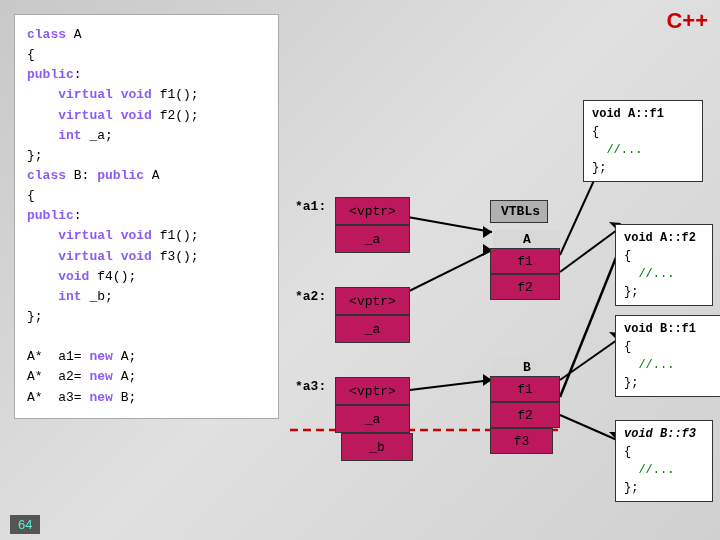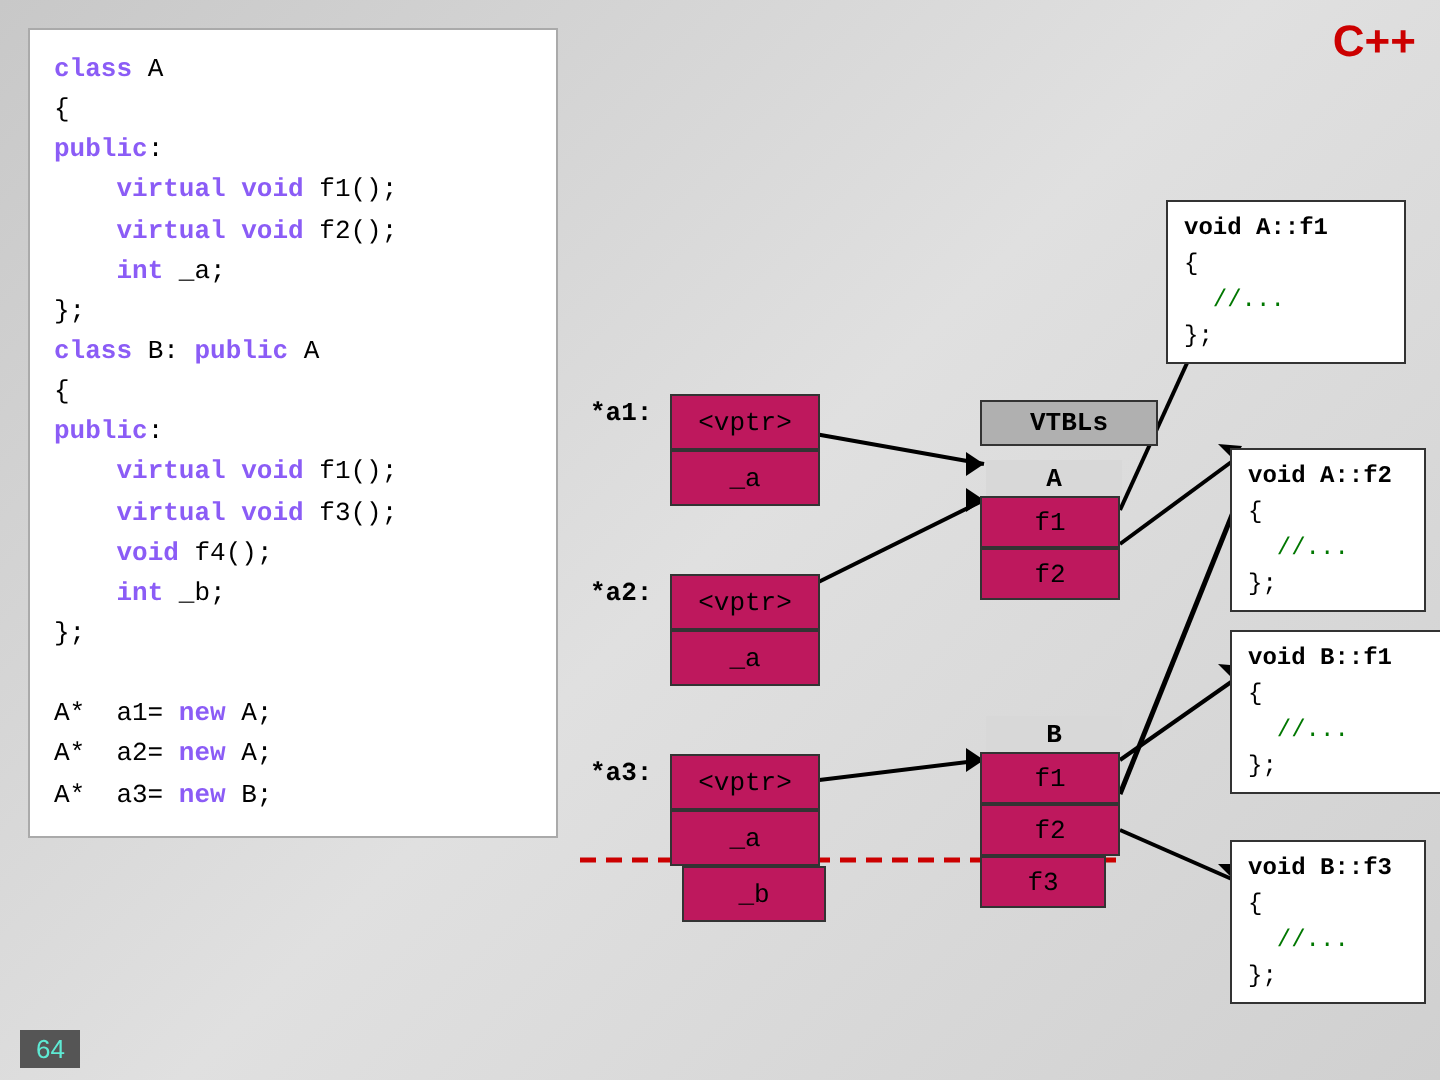--- a/index.html
+++ b/index.html
@@ -66,21 +66,21 @@
     .vtbl-header {
       position: absolute;
       top: 200px;
       left: 490px;
       background: #b0b0b0;
       border: 1.5px solid #333;
       text-align: center;
       font-size: 13px;
       font-weight: bold;
       padding: 3px 10px;
-      width: 89px;
+      width: 58px;
     }
 
     
     .func-box {
       position: absolute;
       background: white;
       border: 1.5px solid #333;
       font-size: 12px;
       padding: 4px 8px;
       line-height: 1.5;
@@ -220,17 +220,17 @@
 </div>
 
 <div class="func-box" style="left:615px;top:315px;width:112px;">
   <div style="font-weight:bold;">void B::f1</div>
   <div>{</div>
   <div>&nbsp;&nbsp;<span style="color:#007700">//...</span></div>
   <div>};</div>
 </div>
 
 <div class="func-box" style="left:615px;top:420px;width:98px;">
-  <div style="font-weight:bold;">void B::f3</div>
+  <div style="font-weight:bold;font-style:italic;">void B::f3</div>
   <div>{</div>
   <div>&nbsp;&nbsp;<span style="color:#007700">//...</span></div>
   <div>};</div>
 </div>
 
 </body></html>

